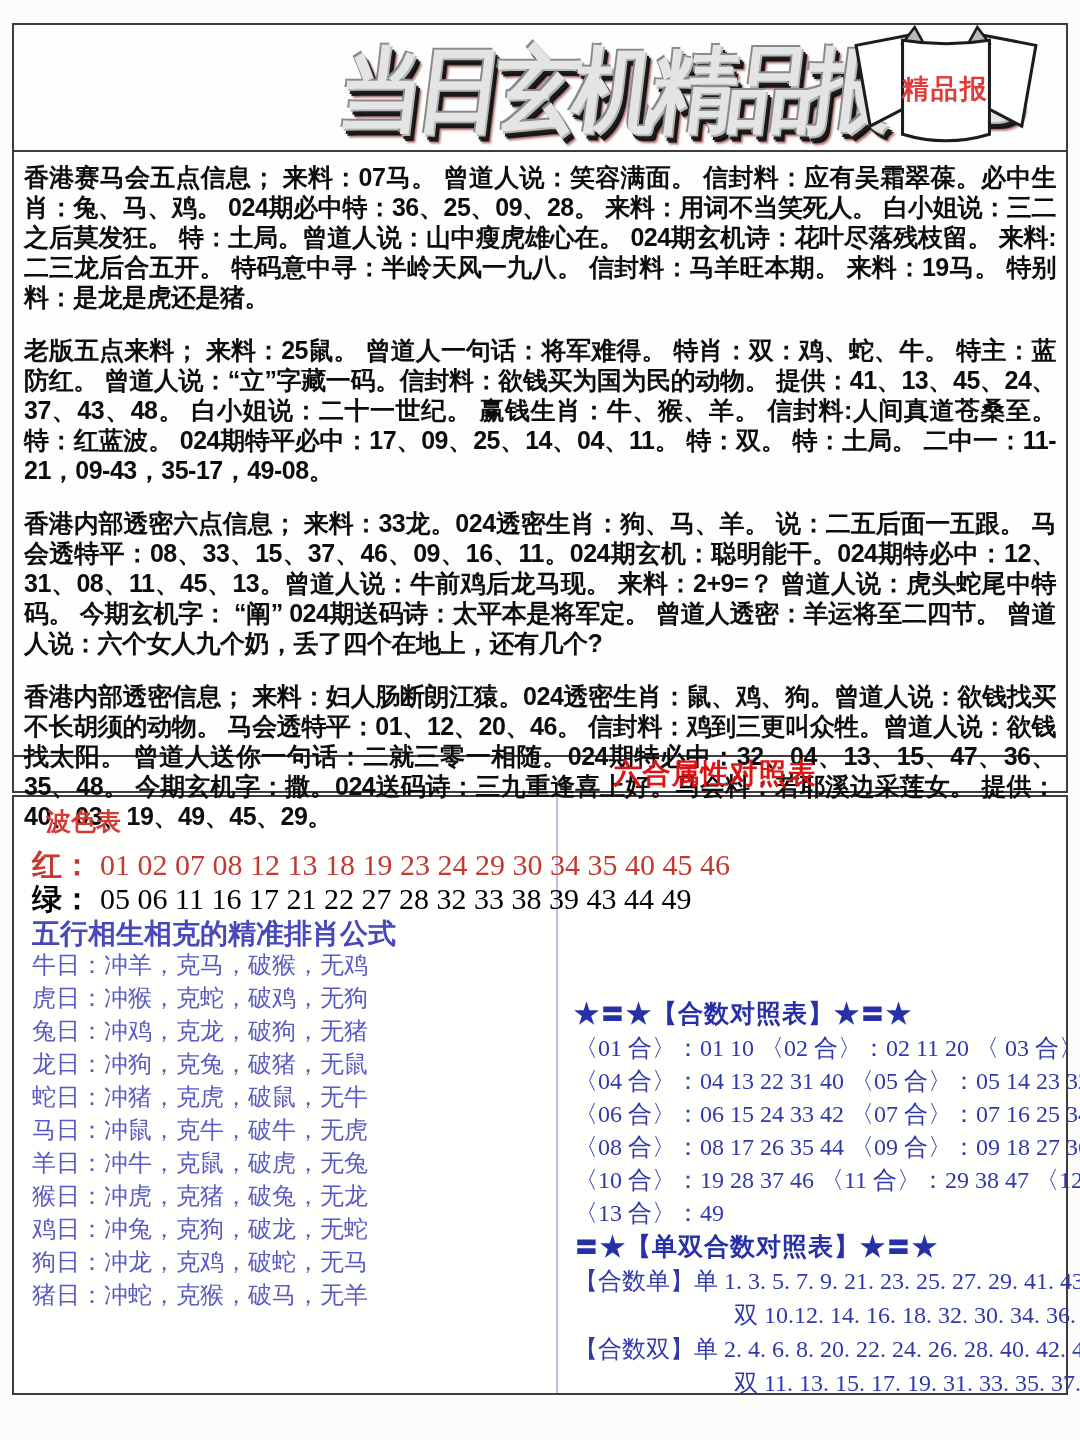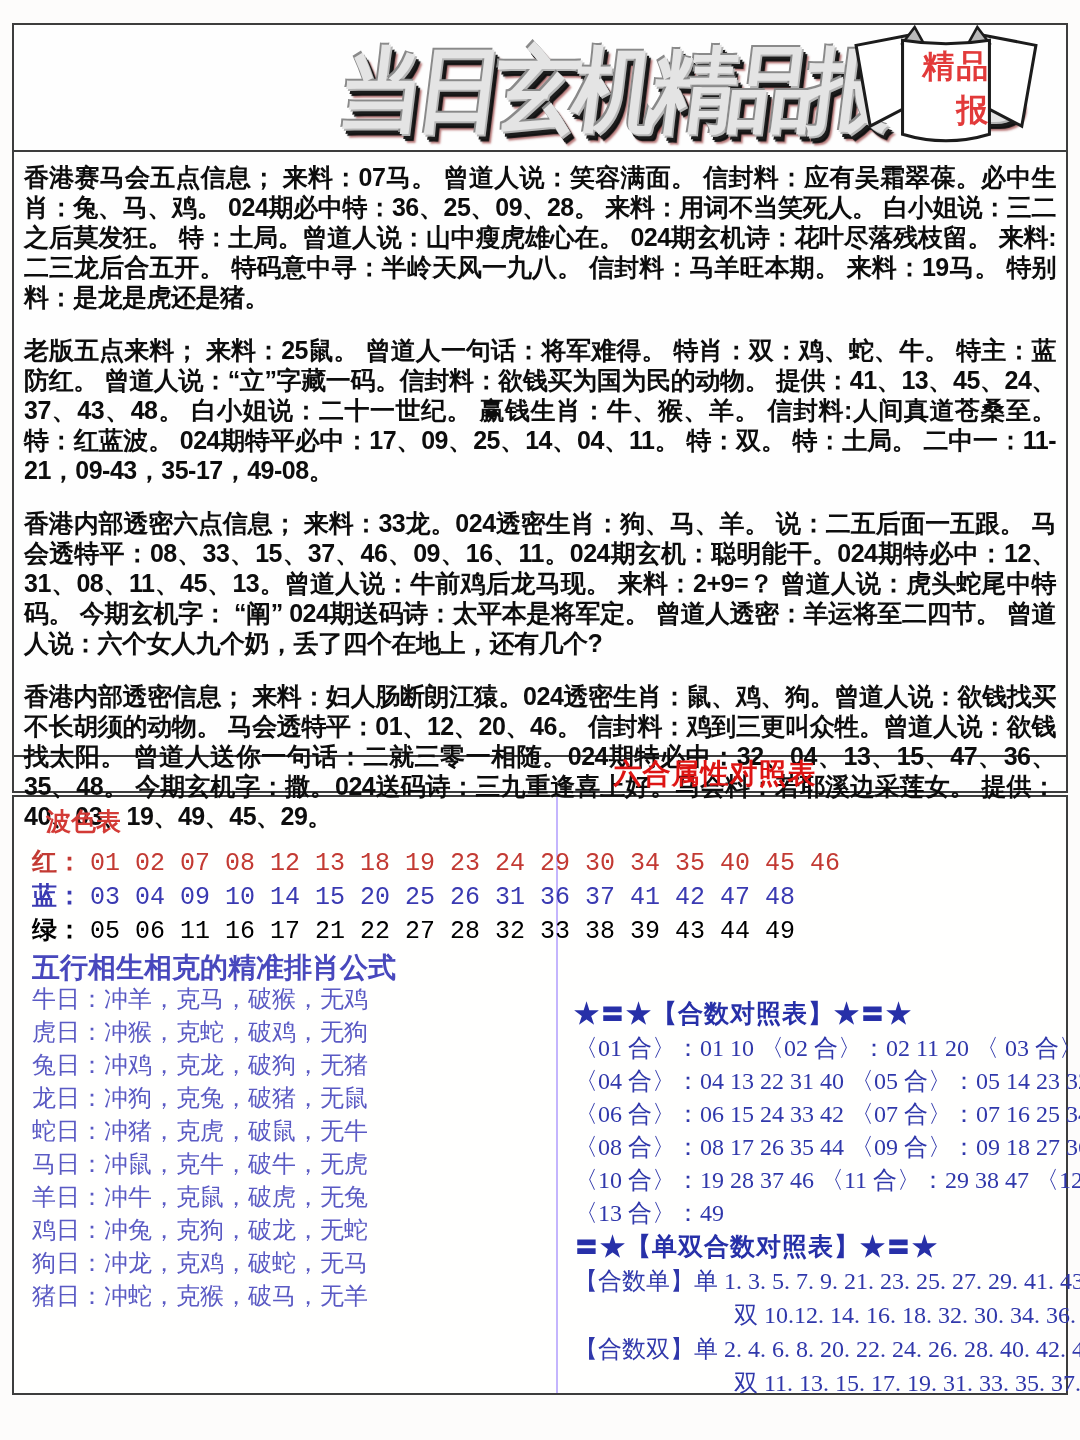--- a/index.html
+++ b/index.html
@@ -37,23 +37,23 @@
     white-space:nowrap;
   }
   .ribbon {
     position:absolute; right:24px; top:-12px;
     width:192px; height:152px;
   }
   .ribbon svg { position:absolute; inset:0; }
   .ribbon-label {
     position:absolute; left:27%; top:50%; width:46%;
     transform:translateY(-50%);
-    text-align:right;
+    text-align:left;
     color:#e23a3a;
-    font-size:32px; font-weight:bold;
+    font-size:27px; font-weight:bold;
     letter-spacing:2px;
     font-family:"Liberation Sans", sans-serif;
   }
 
   
   .main-box {
     border:2px solid #3d3d3d; border-top:none;
     background:#fefefe;
     height:605px;
     padding:10px 10px 12px 10px;
@@ -87,21 +87,21 @@
     border:2px solid #3d3d3d; border-top:none;
     margin-top:2px;
     border-top:2px solid #3d3d3d;
     height:600px;
     background:#fffffe;
   }
   .col-left  { width:544px; border-right:2px solid #c4b5fd; padding:8px 6px 0 18px; }
   .col-right { flex:1; padding:200px 6px 0 16px; }
 
   .wave-title { font-size:25px; font-weight:bold; color:#d33a35; padding-left:14px; height:40px; }
-  .wave-row   { font-family:Liberation Mono, monospace; font-size:25px; height:34px; white-space:nowrap; }
+  .wave-row   { font-family:Liberation Serif, serif; font-size:30px; height:34px; white-space:nowrap; }
   .wave-row .lbl { font-weight:bold; margin-right:8px; }
   .formula-title {
     font-size:28px; color:#4848bd; font-weight:bold; height:36px; padding-top:2px;
   }
   .zodiac-row {
     font-size:24px; color:#5a5ac4; height:33px; white-space:nowrap;
     font-family:"DejaVu Sans", sans-serif;
   }
 
   .sum-title, .oddeven-title {
@@ -150,36 +150,34 @@
     </div>
 
     <div class="columns">
 
       <div class="col-left">
         <div class="wave-title">波色表</div>
 
         <div class="wave-row" style="color: rgb(195, 58, 51);">
           <span class="lbl">红：</span><span>01 02 07 08 12 13 18 19 23 24 29 30 34 35 40 45 46</span>
         </div>
-        <div class="wave-row" style="color: rgb(58, 58, 178);">
-          <span class="lbl">蓝：</span><span>03 04 09 10 14 15 20 25 26 31 36 37 41 42 47 48</span>
-        </div>
         <div class="wave-row" style="color: #000000;">
           <span class="lbl">绿：</span><span>05 06 11 16 17 21 22 27 28 32 33 38 39 43 44 49</span>
         </div>
 
         <div class="formula-title">五行相生相克的精准排肖公式</div>
 
         <div class="zodiac-row">牛日：冲羊，克马，破猴，无鸡</div>
         <div class="zodiac-row">虎日：冲猴，克蛇，破鸡，无狗</div>
         <div class="zodiac-row">兔日：冲鸡，克龙，破狗，无猪</div>
         <div class="zodiac-row">龙日：冲狗，克兔，破猪，无鼠</div>
         <div class="zodiac-row">蛇日：冲猪，克虎，破鼠，无牛</div>
         <div class="zodiac-row">马日：冲鼠，克牛，破牛，无虎</div>
         <div class="zodiac-row">羊日：冲牛，克鼠，破虎，无兔</div>
+        <div class="zodiac-row">猴日：冲虎，克猪，破兔，无龙</div>
         <div class="zodiac-row">鸡日：冲兔，克狗，破龙，无蛇</div>
         <div class="zodiac-row">狗日：冲龙，克鸡，破蛇，无马</div>
         <div class="zodiac-row">猪日：冲蛇，克猴，破马，无羊</div>
       </div>
 
       <div class="col-right">
         <div class="sum-title">★〓★【合数对照表】★〓★</div>
 
         <div class="sum-row">〈01 合〉：01 10 〈02 合〉：02 11 20 〈 03 合〉：03 12 21 30</div>
         <div class="sum-row">〈04 合〉：04 13 22 31 40 〈05 合〉：05 14 23 32 41</div>

